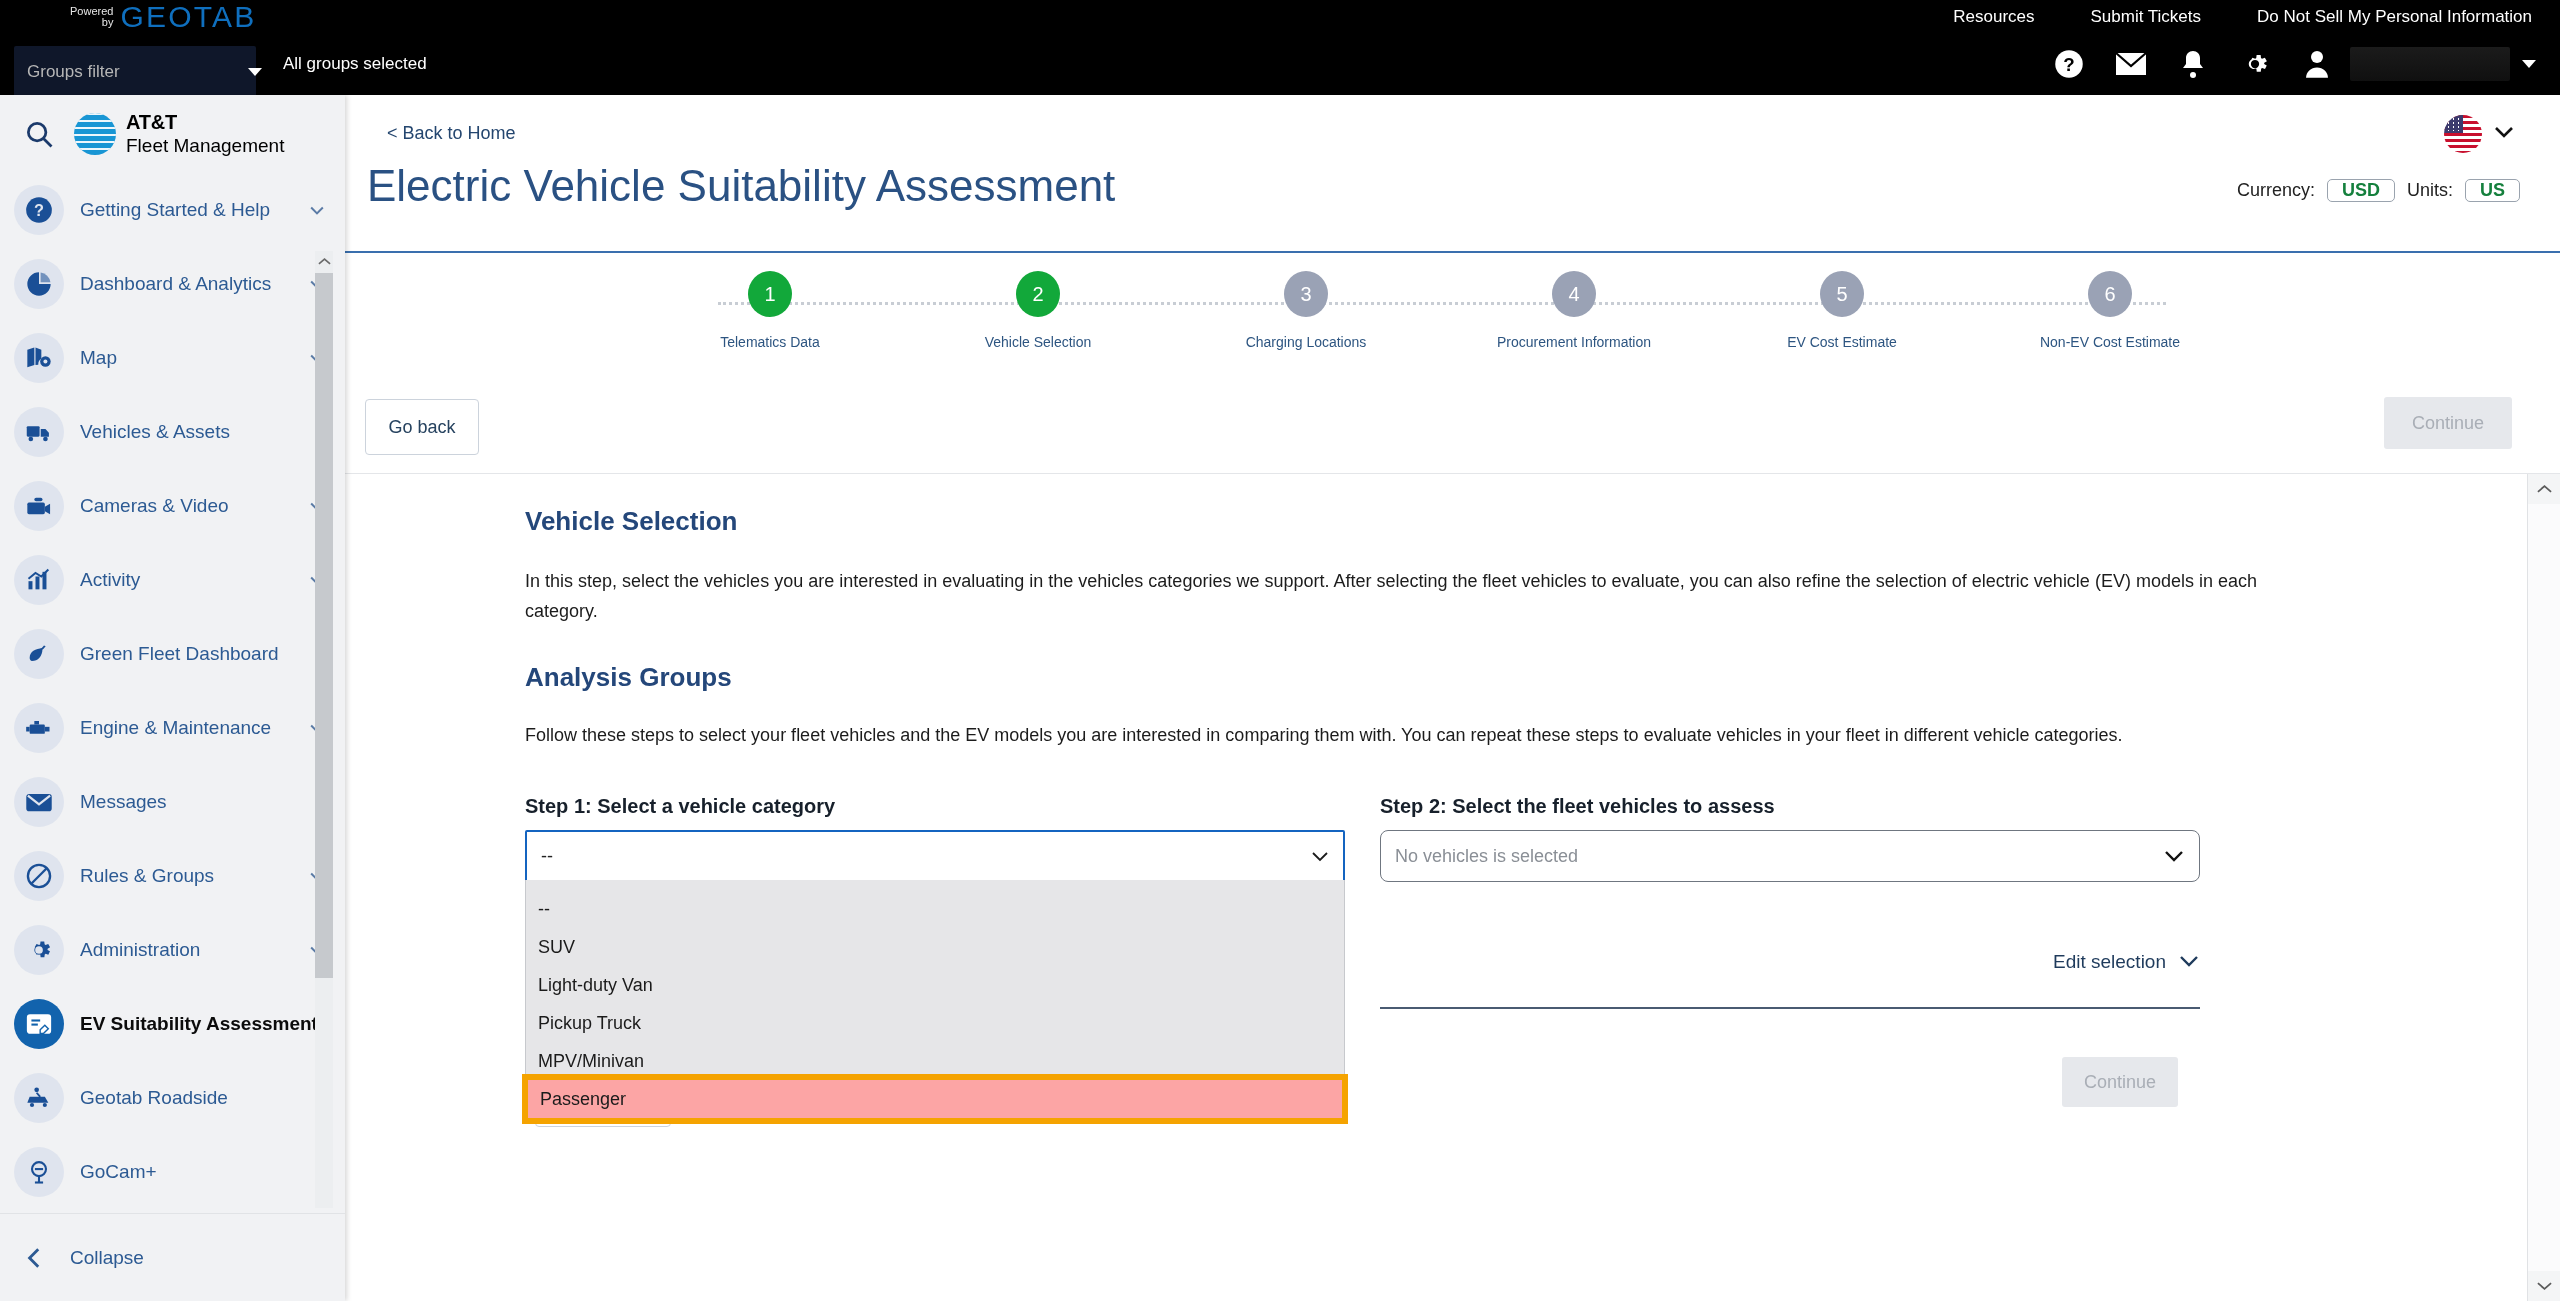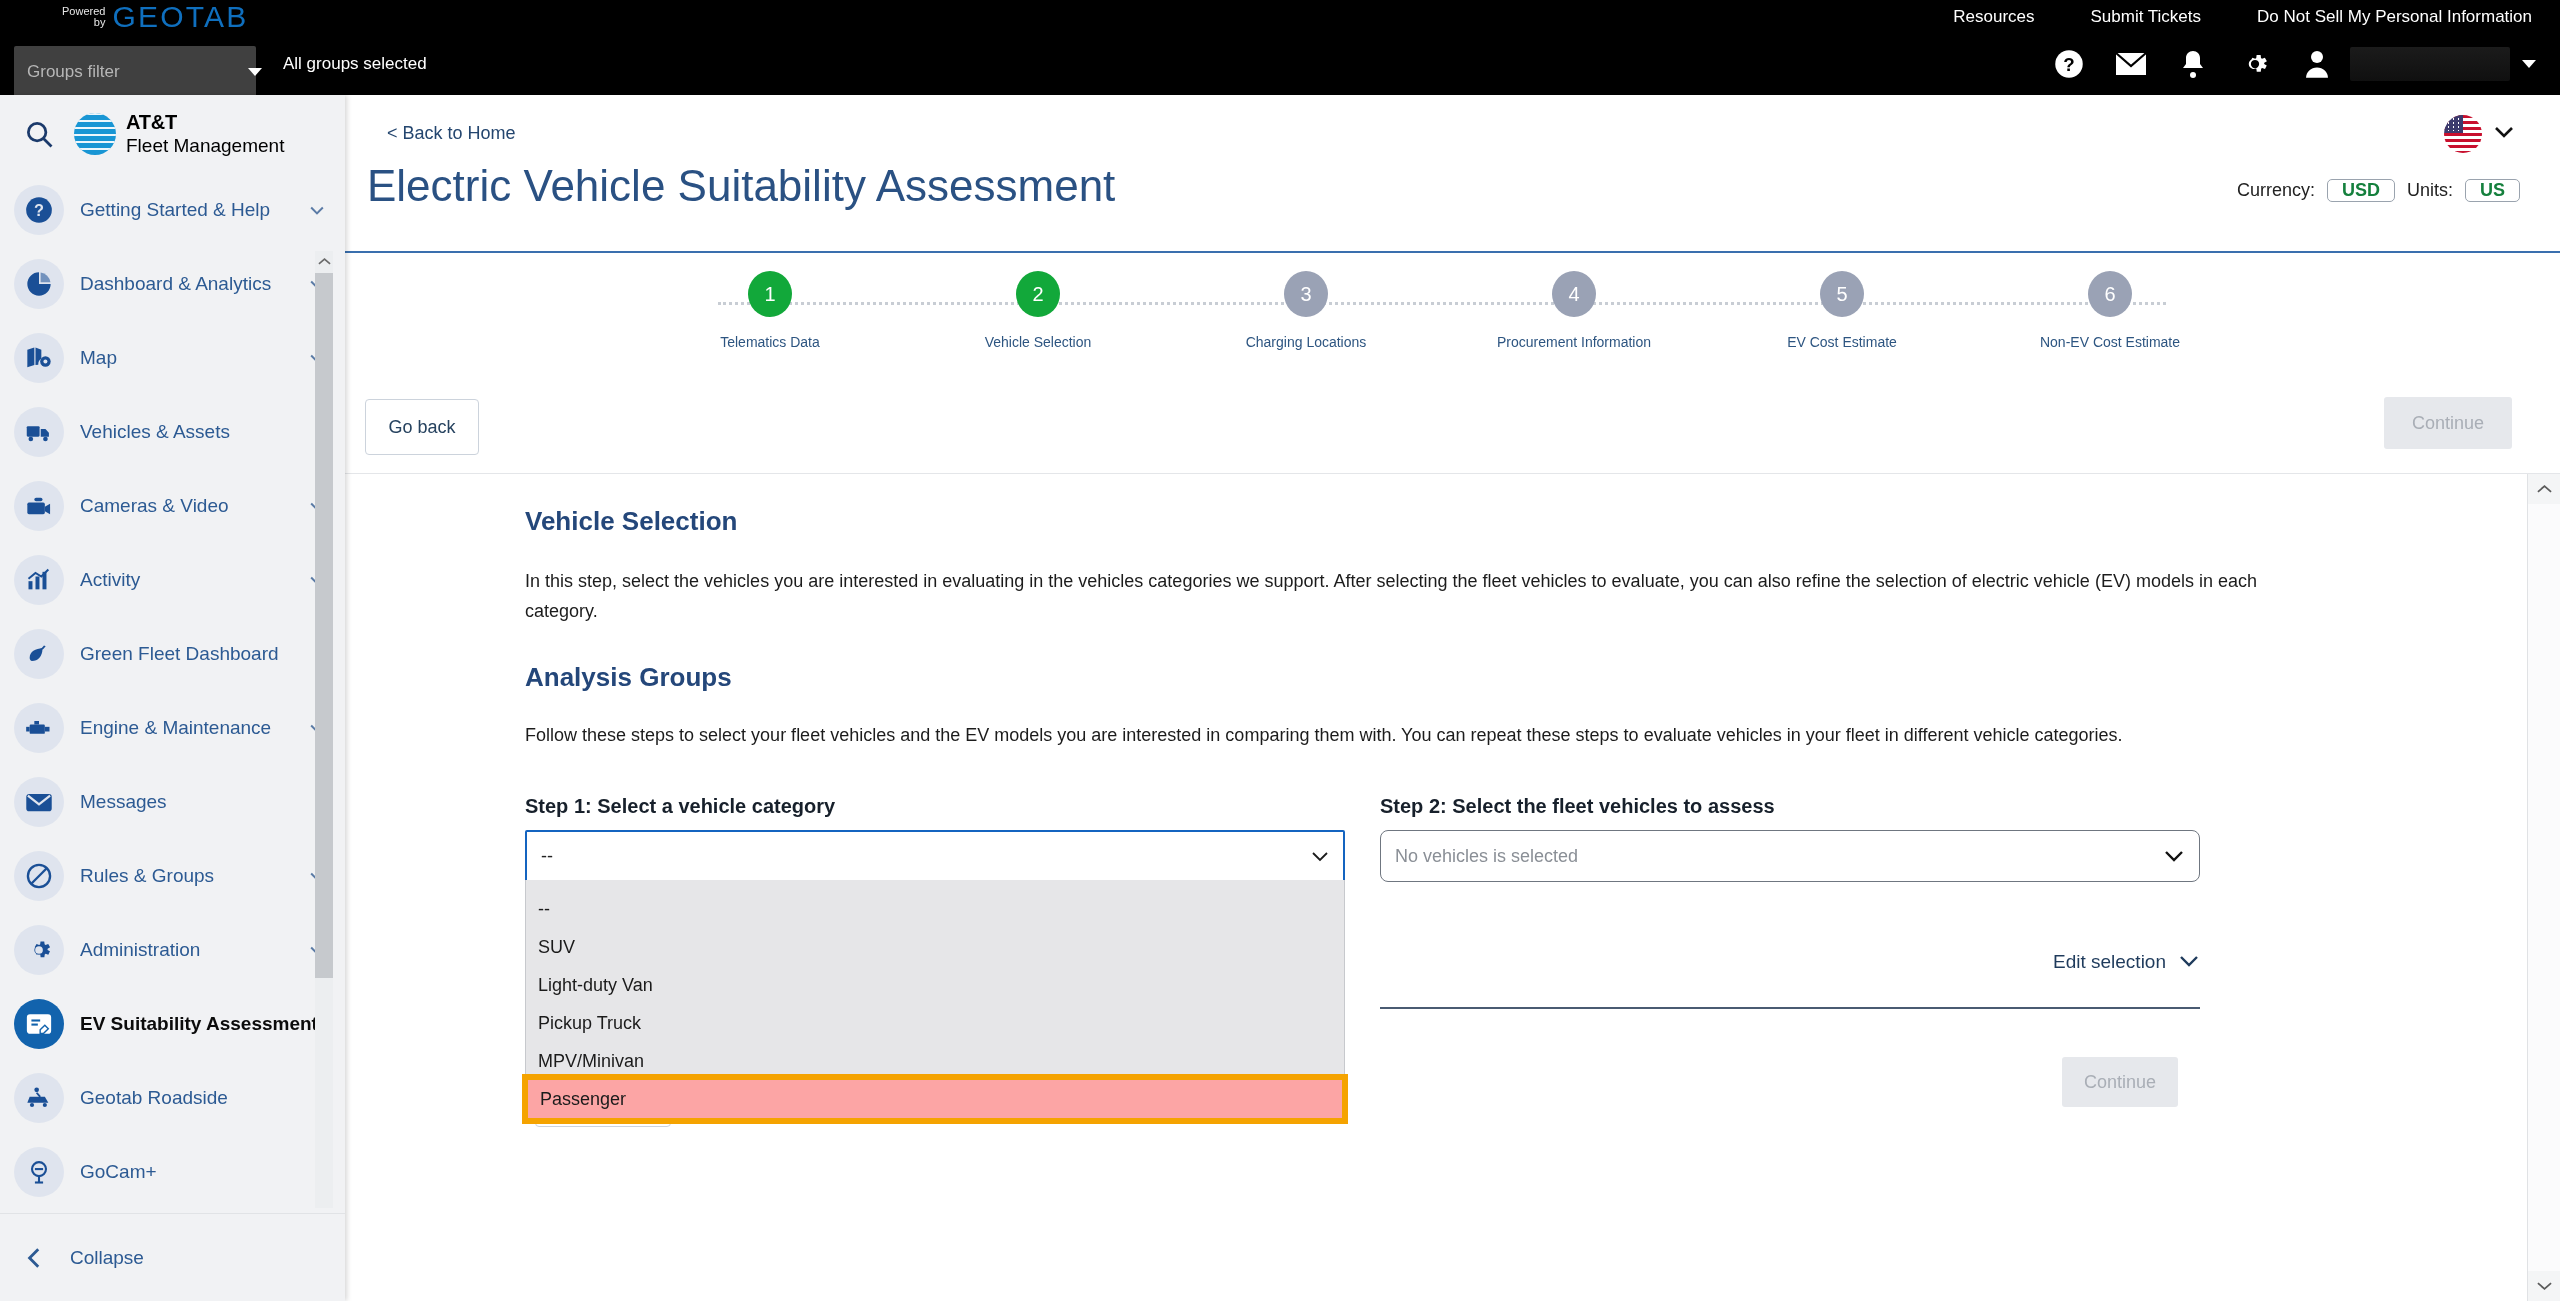--- a/index.html
+++ b/index.html
@@ -40,20 +40,21 @@
   .powered-by {
     display: flex;
     flex-direction: column;
     align-items: flex-end;
     color: #e8e8e8;
     font-size: 11px;
     line-height: 11px;
     margin-right: 7px;
     margin-bottom: 4px;
     font-weight: 400;
+    margin-left: 8px;
   }
   .geotab-word {
     color: #0f6fbe;
     font-size: 30px;
     letter-spacing: 2.2px;
     font-weight: 400;
     line-height: 30px;
     font-family: "Liberation Sans", sans-serif;
   }
   .top-links {
@@ -78,21 +79,21 @@
     top: 33px; left: 0;
     width: 2560px;
     height: 62px;
     background: #000000;
   }
   .groups-filter {
     position: absolute;
     left: 14px; top: 13px;
     height: 52px;
     width: 242px;
-    background: #404040;
+    background: #0f172a;
     border-radius: 2px;
     display: flex;
     align-items: center;
   }
   .groups-filter-input {
     flex: 1;
     height: 100%;
     background: transparent;
     border: none;
     outline: none;

